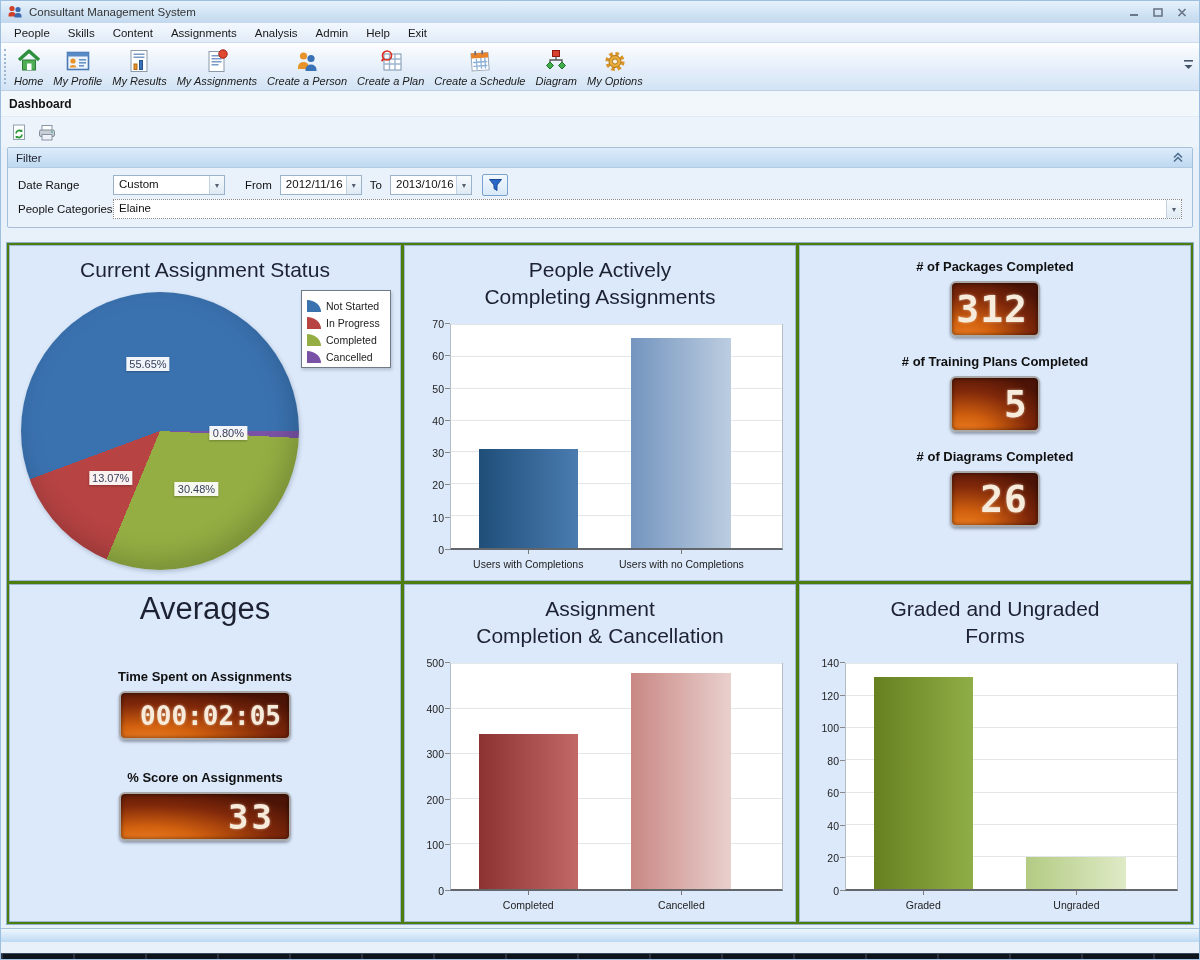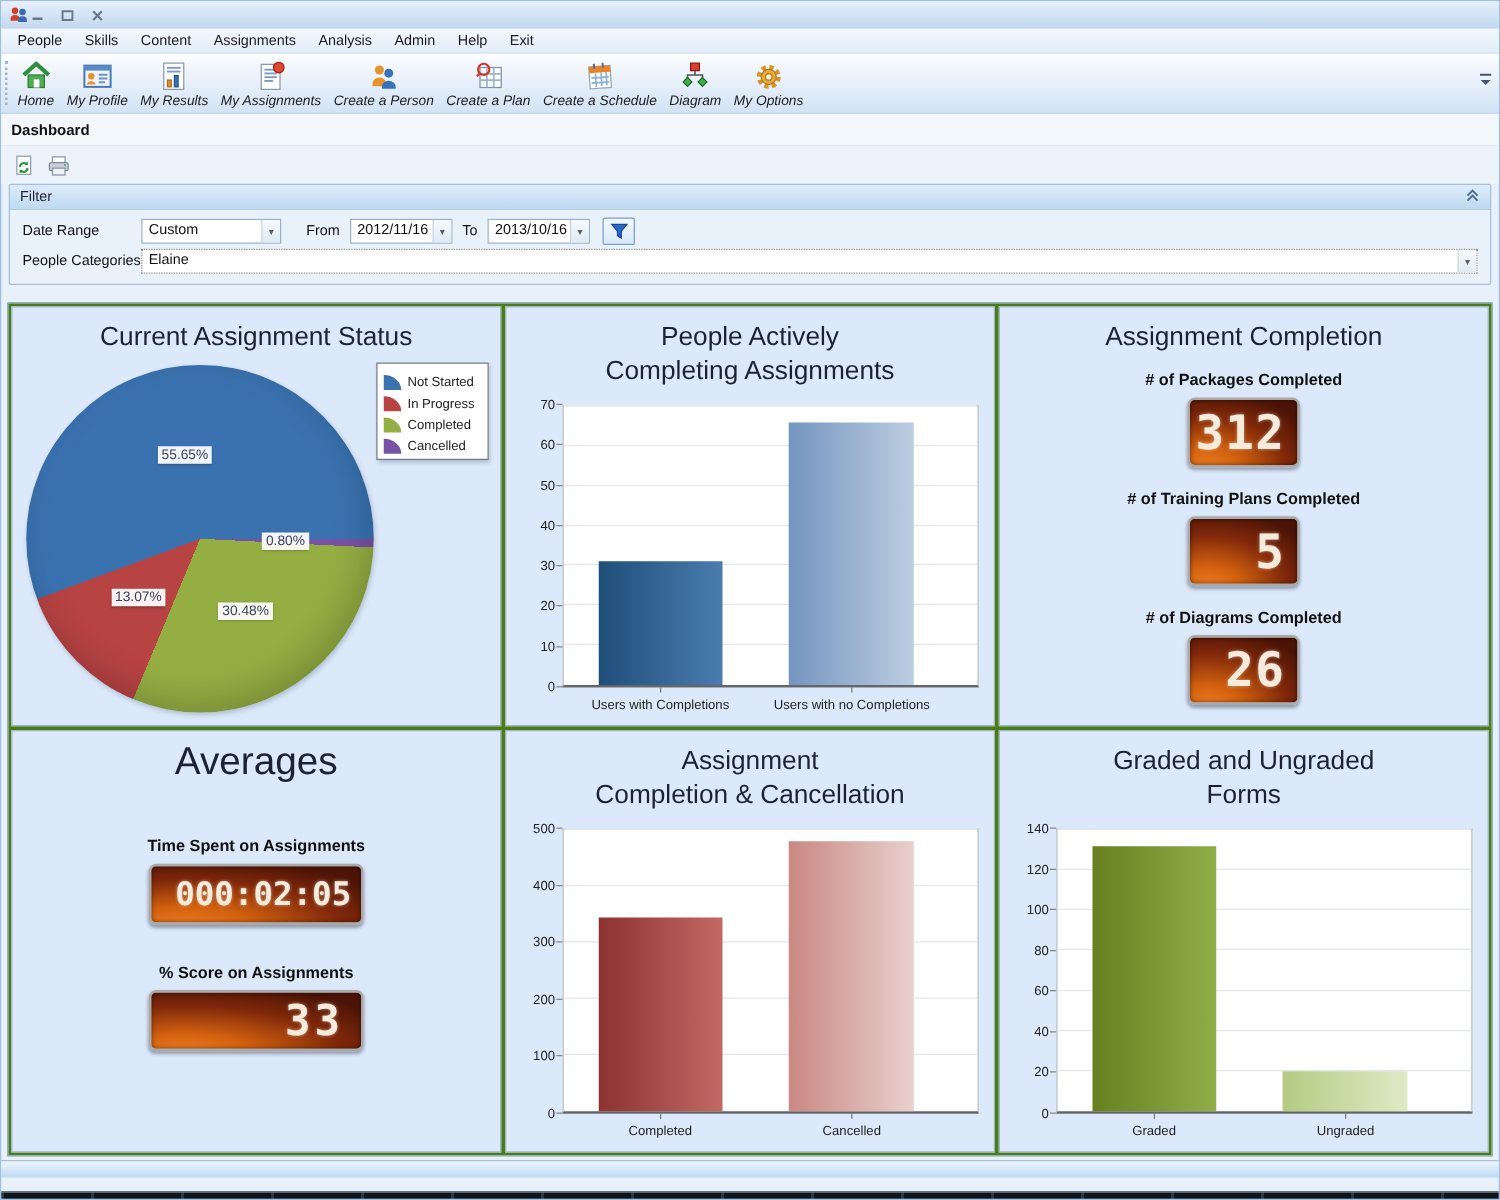--- a/index.html
+++ b/index.html
@@ -116,20 +116,21 @@
 
 <div class="window">
 
   <div class="titlebar">
     <svg class="appicon" width="16" height="16" viewBox="0 0 16 16">
       <circle cx="5" cy="4.5" r="2.6" fill="#d04028"></circle>
         <path d="M1.5 11 a3.5 3 0 0 1 7 0 v1.5 h-7z" fill="#d04028"></path>
       <circle cx="11" cy="5.5" r="2.6" fill="#3a6ab0"></circle>
         <path d="M7.5 12 a3.5 3 0 0 1 7 0 v1.5 h-7z" fill="#3a6ab0"></path>
     </svg>
+    <span class="apptitle">Consultant Management System</span>
     <span class="winbtns">
       <span class="winbtn">
         <svg width="10" height="9" viewBox="0 0 10 9">
             <rect x="1" y="6" width="8" height="2" fill="#6a7788"></rect>
           </svg>
         </span>
       <span class="winbtn">
         <svg width="10" height="9" viewBox="0 0 10 9">
             <rect x="1" y="1" width="8" height="7" fill="none" stroke="#6a7788" stroke-width="1.6"></rect>
           </svg>
@@ -376,21 +377,20 @@
           <div class="ytl" style="bottom: 100%;">70</div>
           <div class="ytick" style="bottom: 100%;"></div>
           <div class="xtl" style="left: 23.5%;">Users with Completions</div>
           <div class="xtick" style="left: 23.5%;"></div>
           <div class="xtl" style="left: 69.5%;">Users with no Completions</div>
           <div class="xtick" style="left: 69.5%;"></div>
         </div>
     </div>
 
     <div class="panel">
-      <div class="ptitle">Assignment Completion</div>
       <div style="margin-top:13px">
         <div class="led-label"># of Packages Completed</div>
         <div class="led led-s">312</div>
       </div>
       <div style="margin-top:17px">
         <div class="led-label"># of Training Plans Completed</div>
         <div class="led led-s">5</div>
       </div>
       <div style="margin-top:17px">
         <div class="led-label"># of Diagrams Completed</div>

